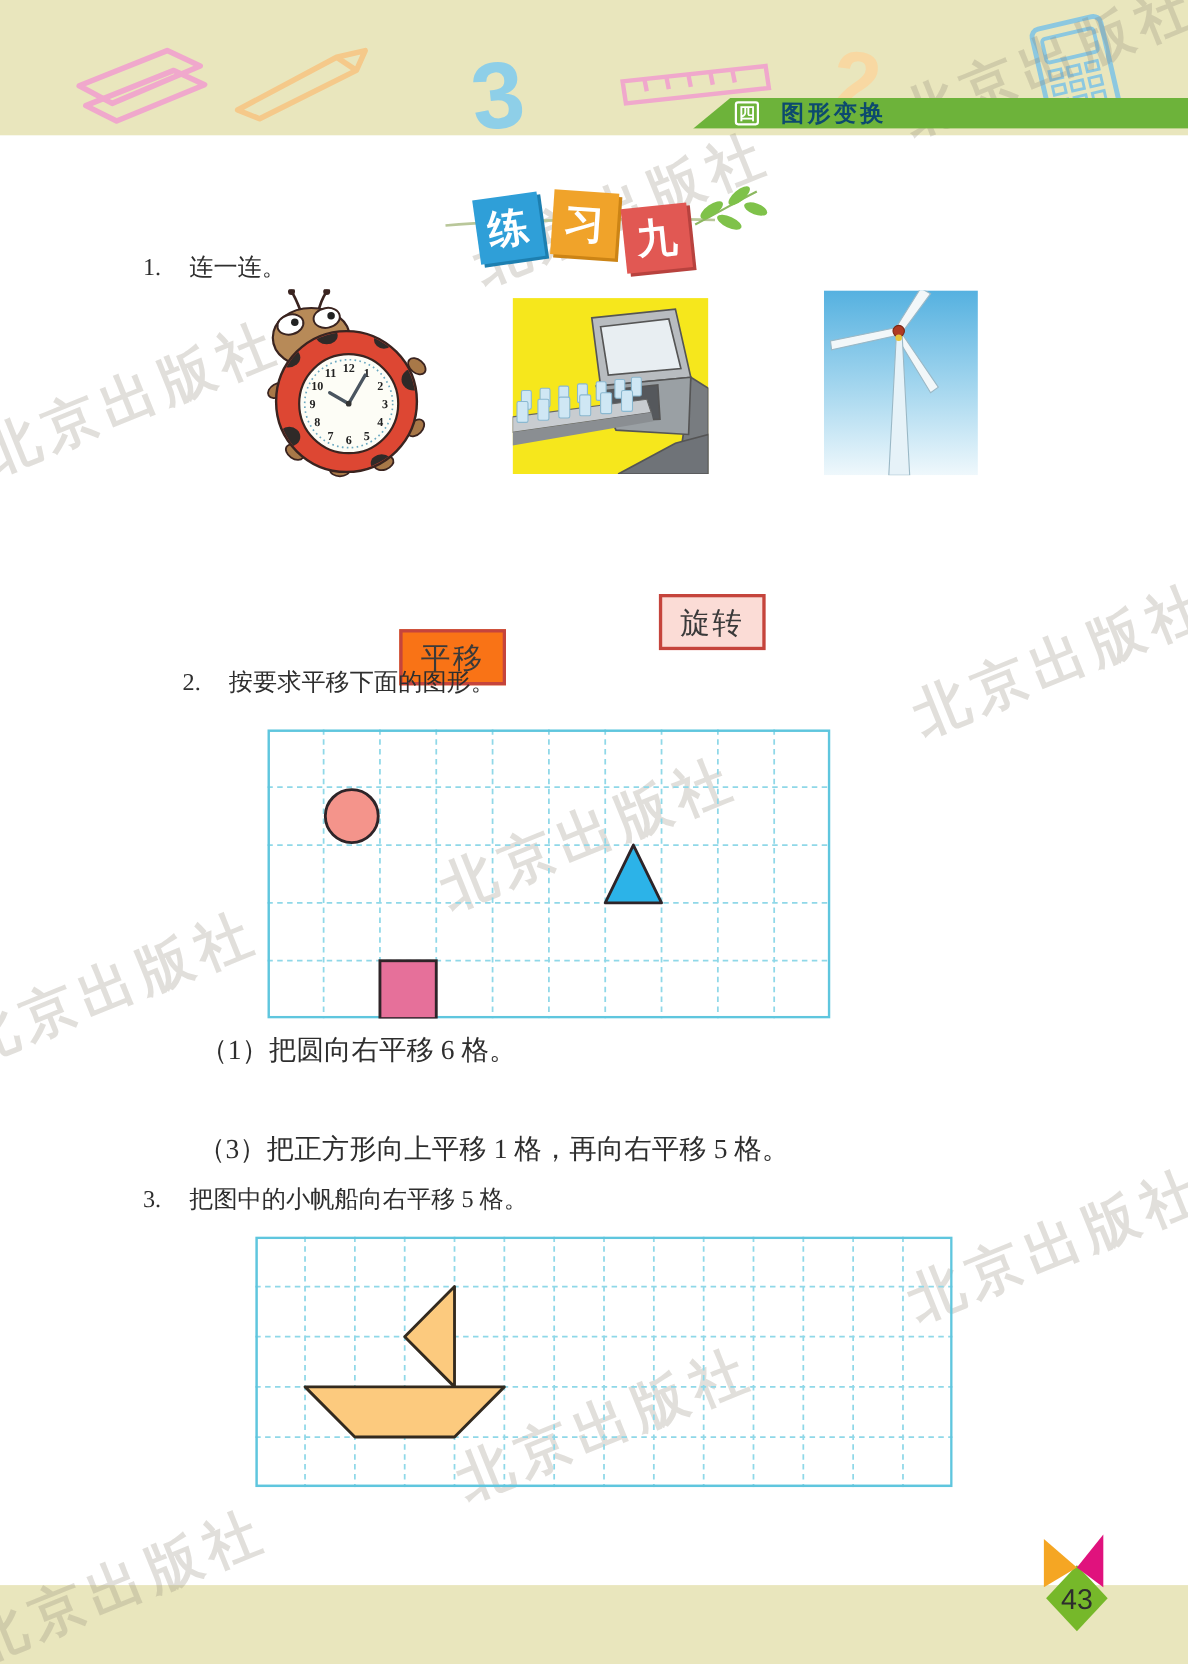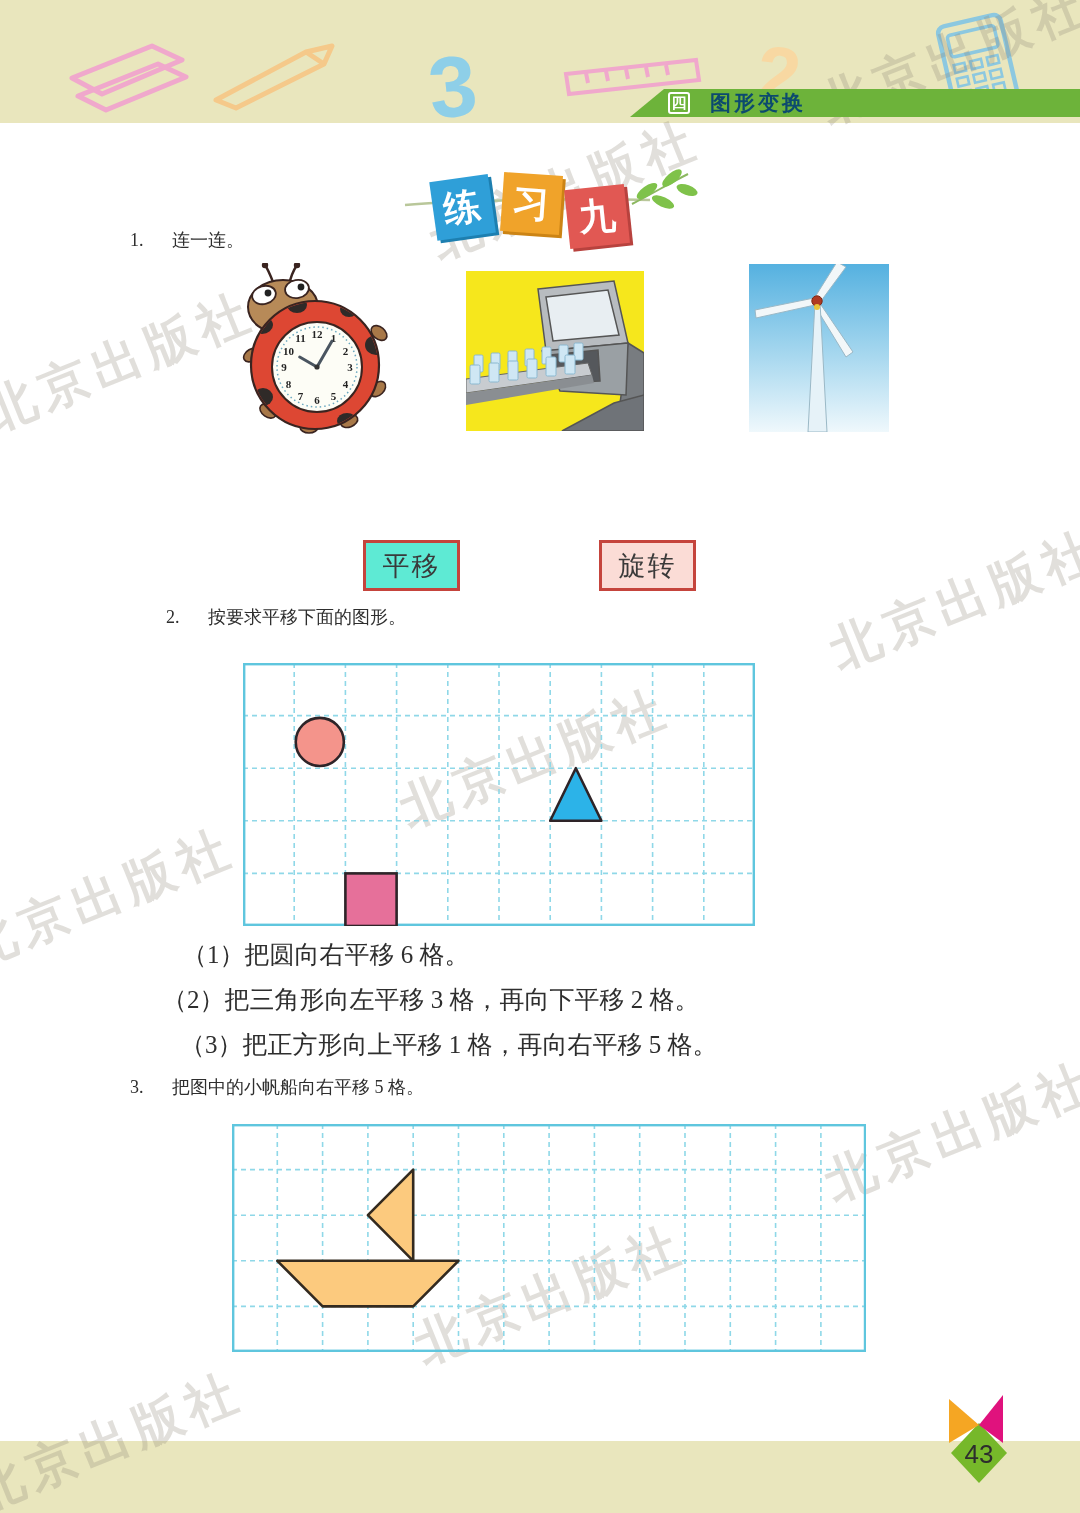--- a/index.html
+++ b/index.html
@@ -14,33 +14,33 @@
       transform:translate(-50%,-50%) rotate(-22deg);pointer-events:none;}
   
   .unit-bar{position:absolute;left:630px;top:89px;width:450px;height:28px;background:#6db33a;z-index:4;
             clip-path:polygon(34px 0,100% 0,100% 100%,0 100%);display:flex;align-items:center;}
   .unit-no{margin-left:38px;width:22px;height:22px;border:2px solid #fff;border-radius:3px;
            display:flex;align-items:center;justify-content:center;color:#fff;
            font-family:"Liberation Sans",sans-serif;font-size:15px;font-weight:bold;box-sizing:border-box;}
   .unit-title{margin-left:20px;color:#0c4a6e;font-family:"Liberation Sans",sans-serif;
               font-size:21px;font-weight:bold;letter-spacing:3px;}
   
-  .qline{position:absolute;z-index:5;font-size:18px;}
+  .qline{position:absolute;z-index:5;font-size:22px;}
   .qline .qno{display:inline-block;width:42px;}
   .item-line{position:absolute;z-index:5;font-size:25px;}
   
   .badge-svg{position:absolute;left:400px;top:158px;z-index:5;}
   .badge-char{font-family:"Liberation Sans",sans-serif;font-weight:bold;font-size:37px;fill:#fff;}
   
   .pic{position:absolute;z-index:5;}
   
   .opt-box{position:absolute;z-index:5;width:97px;height:51px;box-sizing:border-box;
            border:3px solid #c5443c;display:flex;align-items:center;justify-content:center;
            font-size:27px;letter-spacing:2px;color:#3a3a3a;}
-  .opt-green{left:363px;top:540px;background:#5eead4;}
+  .opt-green{left:363px;top:572px;background:#f97316;}
   .opt-pink{left:599px;top:540px;background:#fbdcd6;}
   
   .grid-svg{position:absolute;z-index:4;}
   
   .page-badge{position:absolute;left:940px;top:1385px;z-index:5;}
   .doodles{position:absolute;left:0;top:0;z-index:2;}
 </style>
 </head>
 <body>
 
@@ -252,21 +252,20 @@
       <line x1="0" y1="105.2" x2="512" y2="105.2" stroke="#8fd8e8" stroke-width="1.6" stroke-dasharray="5 4"></line>
       <line x1="0" y1="157.8" x2="512" y2="157.8" stroke="#8fd8e8" stroke-width="1.6" stroke-dasharray="5 4"></line>
       <line x1="0" y1="210.4" x2="512" y2="210.4" stroke="#8fd8e8" stroke-width="1.6" stroke-dasharray="5 4"></line>
       <rect x="1.2" y="1.2" width="509.6" height="260.6" fill="none" stroke="#5fc6de" stroke-width="2.4"></rect>
       <circle cx="76.80000000000001" cy="78.9" r="24.064" fill="#f4948b" stroke="#2e2428" stroke-width="2.6"></circle>
       <polygon points="332.8,105.2 307.20000000000005,157.8 358.40000000000003,157.8" fill="#2cb3e8" stroke="#2e2428" stroke-width="2.6" stroke-linejoin="round"></polygon>
       <rect x="102.4" y="210.4" width="51.2" height="52.6" fill="#e6709a" stroke="#2e2428" stroke-width="2.6"></rect>
     </svg>
 
   <div class="item-line" style="left:162px;top:938px;margin-left:20px;">（1）把圆向右平移 6 格。</div>
-  <div class="item-line" style="left:162px;top:983px;">（2）把三角形向左平移 3 格，再向下平移 2 格。</div>
   <div class="item-line" style="left:180px;top:1028px;">（3）把正方形向上平移 1 格，再向右平移 5 格。</div>
 
   <div class="qline" style="left:130px;top:1075px;">
     <span class="qno">3.</span><span>把图中的小帆船向右平移 5 格。</span>
   </div>
 
   <svg id="q3-grid" class="grid-svg" style="left:232px;top:1124px;" width="634.1999999999999" height="228" viewBox="0 0 634.1999999999999 228">
       <line x1="45.3" y1="0" x2="45.3" y2="228" stroke="#8fd8e8" stroke-width="1.6" stroke-dasharray="5 4"></line>
       <line x1="90.6" y1="0" x2="90.6" y2="228" stroke="#8fd8e8" stroke-width="1.6" stroke-dasharray="5 4"></line>
       <line x1="135.89999999999998" y1="0" x2="135.89999999999998" y2="228" stroke="#8fd8e8" stroke-width="1.6" stroke-dasharray="5 4"></line>

